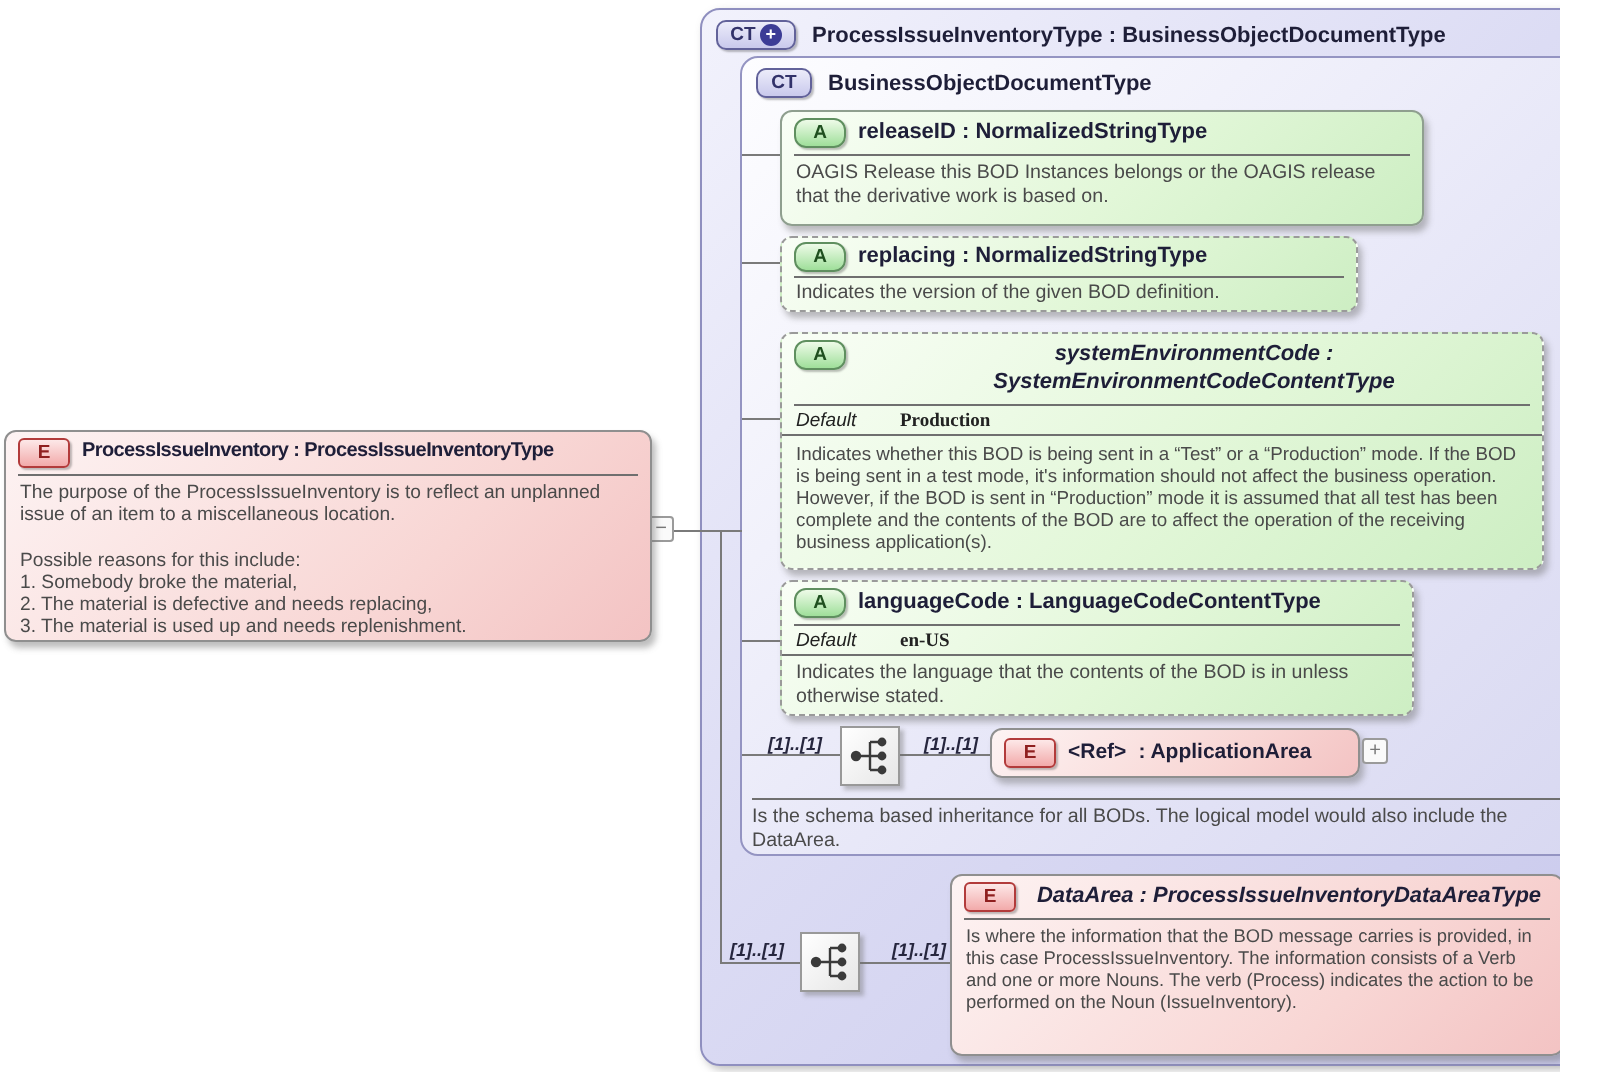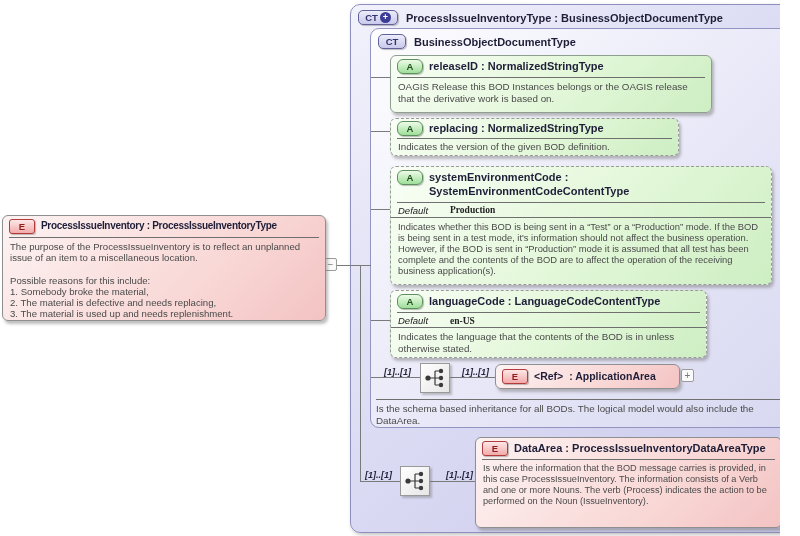--- a/index.html
+++ b/index.html
@@ -20,29 +20,29 @@
   
   .node{position:absolute;border-radius:6px;overflow:hidden;
         box-shadow:2px 3px 3px rgba(110,110,110,.45);}
   .green{background:linear-gradient(135deg,#f9fef6 0%,#e2f7d8 55%,#cdeec3 100%);border:1px solid #8f9f8f;}
   .green.dashed{border:1px dashed #9a9a9a;}
   .pink{background:linear-gradient(135deg,#fdf3f3 0%,#f8d6d4 65%,#f3c3c3 100%);border:1px solid #8f8f8f;}
 
   .hdr{display:flex;align-items:flex-start;gap:6px;padding:3px 6px;
        font-weight:700;font-size:11px;color:#1e1e38;}
   .hdr .t{white-space:nowrap;padding-top:1px;}
-  .hdr .t.wrap{white-space:normal;flex:1;overflow-wrap:anywhere;line-height:1.25;}
+  .hdr .t.wrap{white-space:normal;flex:1;text-align:center;overflow-wrap:anywhere;line-height:1.25;font-style:italic;}
   .hdr.small{font-size:10.5px;}
   .hdr.tight .t{letter-spacing:-0.3px;font-size:10px;}
 
   .sep{border:none;border-top:1px solid #6f6f6f;margin:0 6px;}
   .ann{font-size:9.8px;color:#4a4a4a;padding:3px 7px 4px;
        line-height:1.2;white-space:pre-line;}
   .ann.tiny{font-size:9.2px;line-height:1.18;}
-  .defrow{display:flex;align-items:center;padding:2px 7px 1px;font-size:9.5px;color:#222;
+  .defrow{display:flex;align-items:flex-end;padding:2px 7px 1px;font-size:9.5px;color:#222;
           border-bottom:1px solid #6f6f6f;}
   .defrow .dl{font-style:italic;width:52px;flex:none;}
   .defrow .dv{font-weight:700;font-family:Liberation Serif, serif;}
 
   
   .badge{display:inline-flex;align-items:center;justify-content:center;flex:none;
          width:24px;height:13px;font-size:9.5px;font-weight:700;border-radius:3px;
          box-shadow:1px 1px 1px rgba(0,0,0,.25);line-height:1;}
   .badge.e{background:linear-gradient(180deg,#fde8e8,#f2aaaa);border:1px solid #b23b3b;color:#8f1f1f;}
   .badge.a{background:linear-gradient(180deg,#eefbe8,#9fdf9a);border:1px solid #5f8f5f;color:#1f4f1f;border-radius:6px;}

